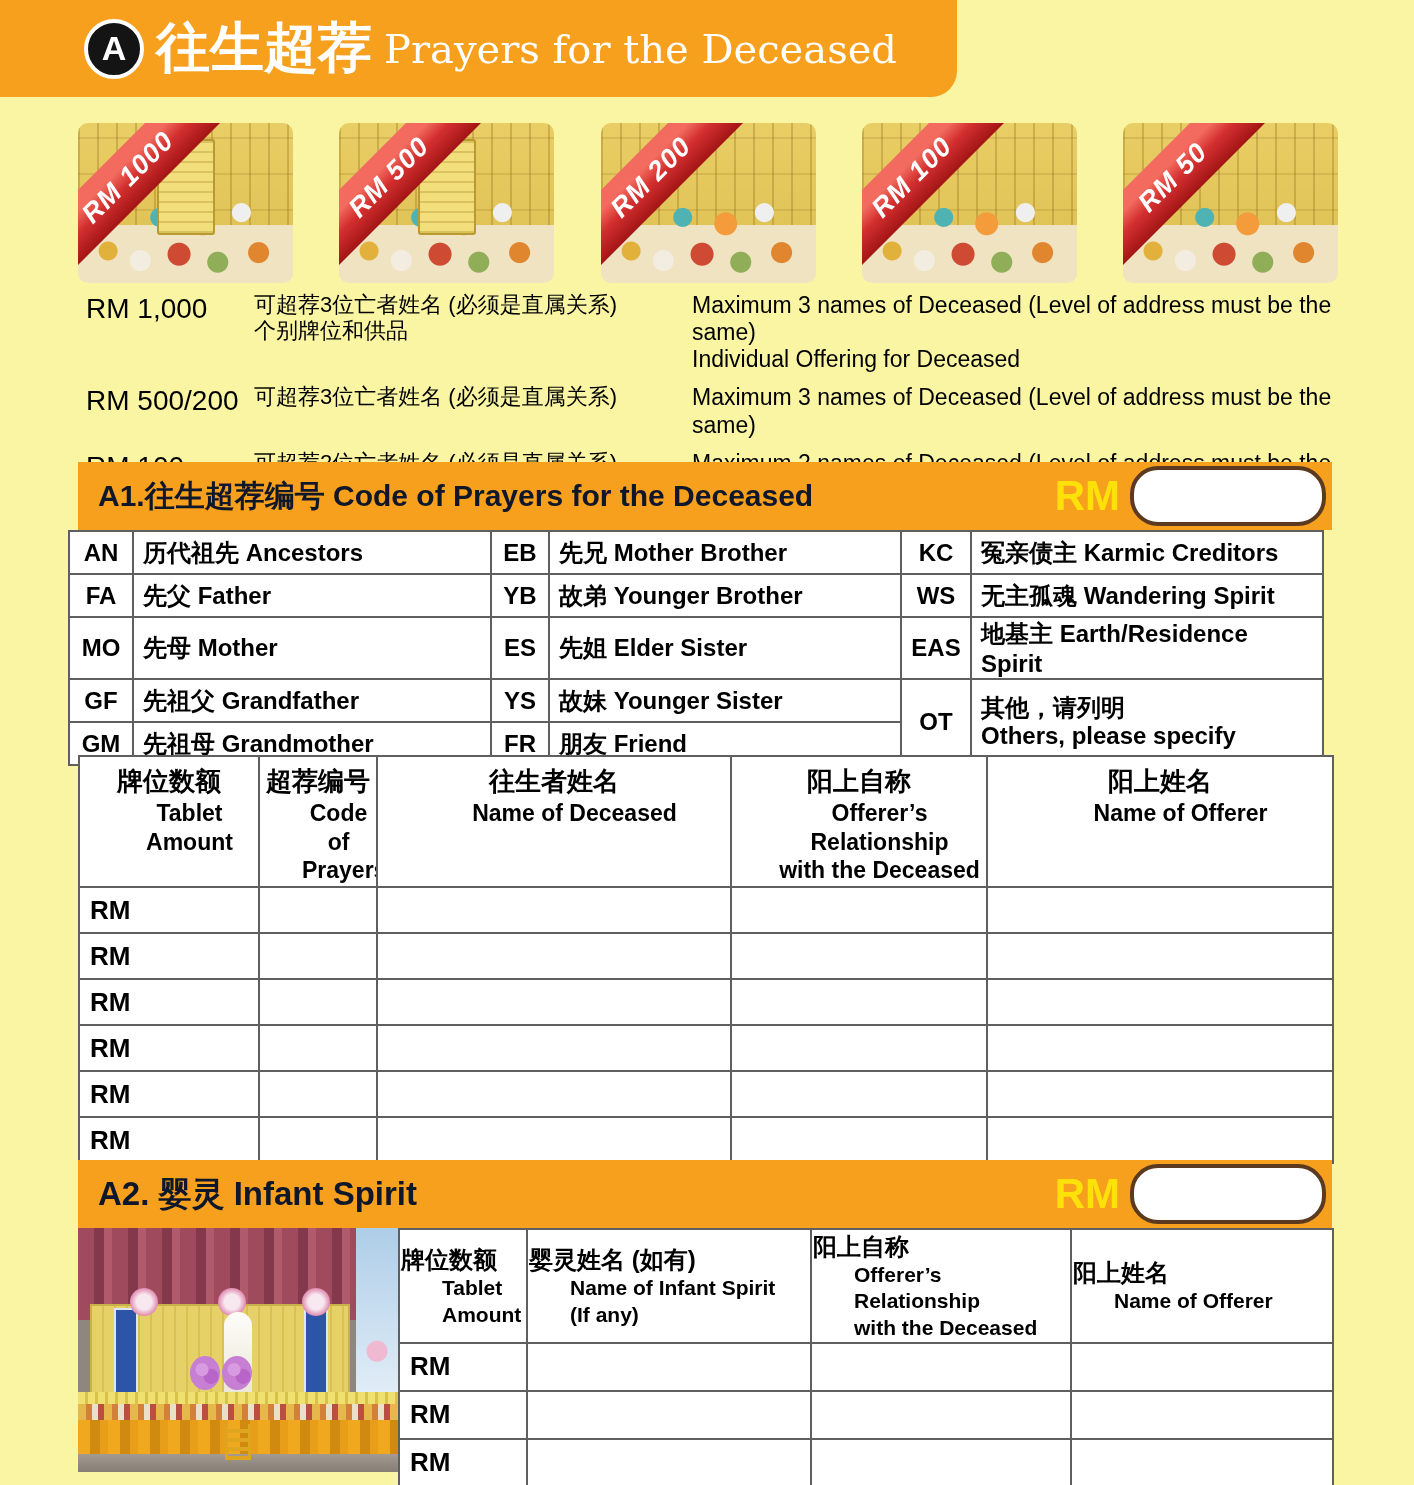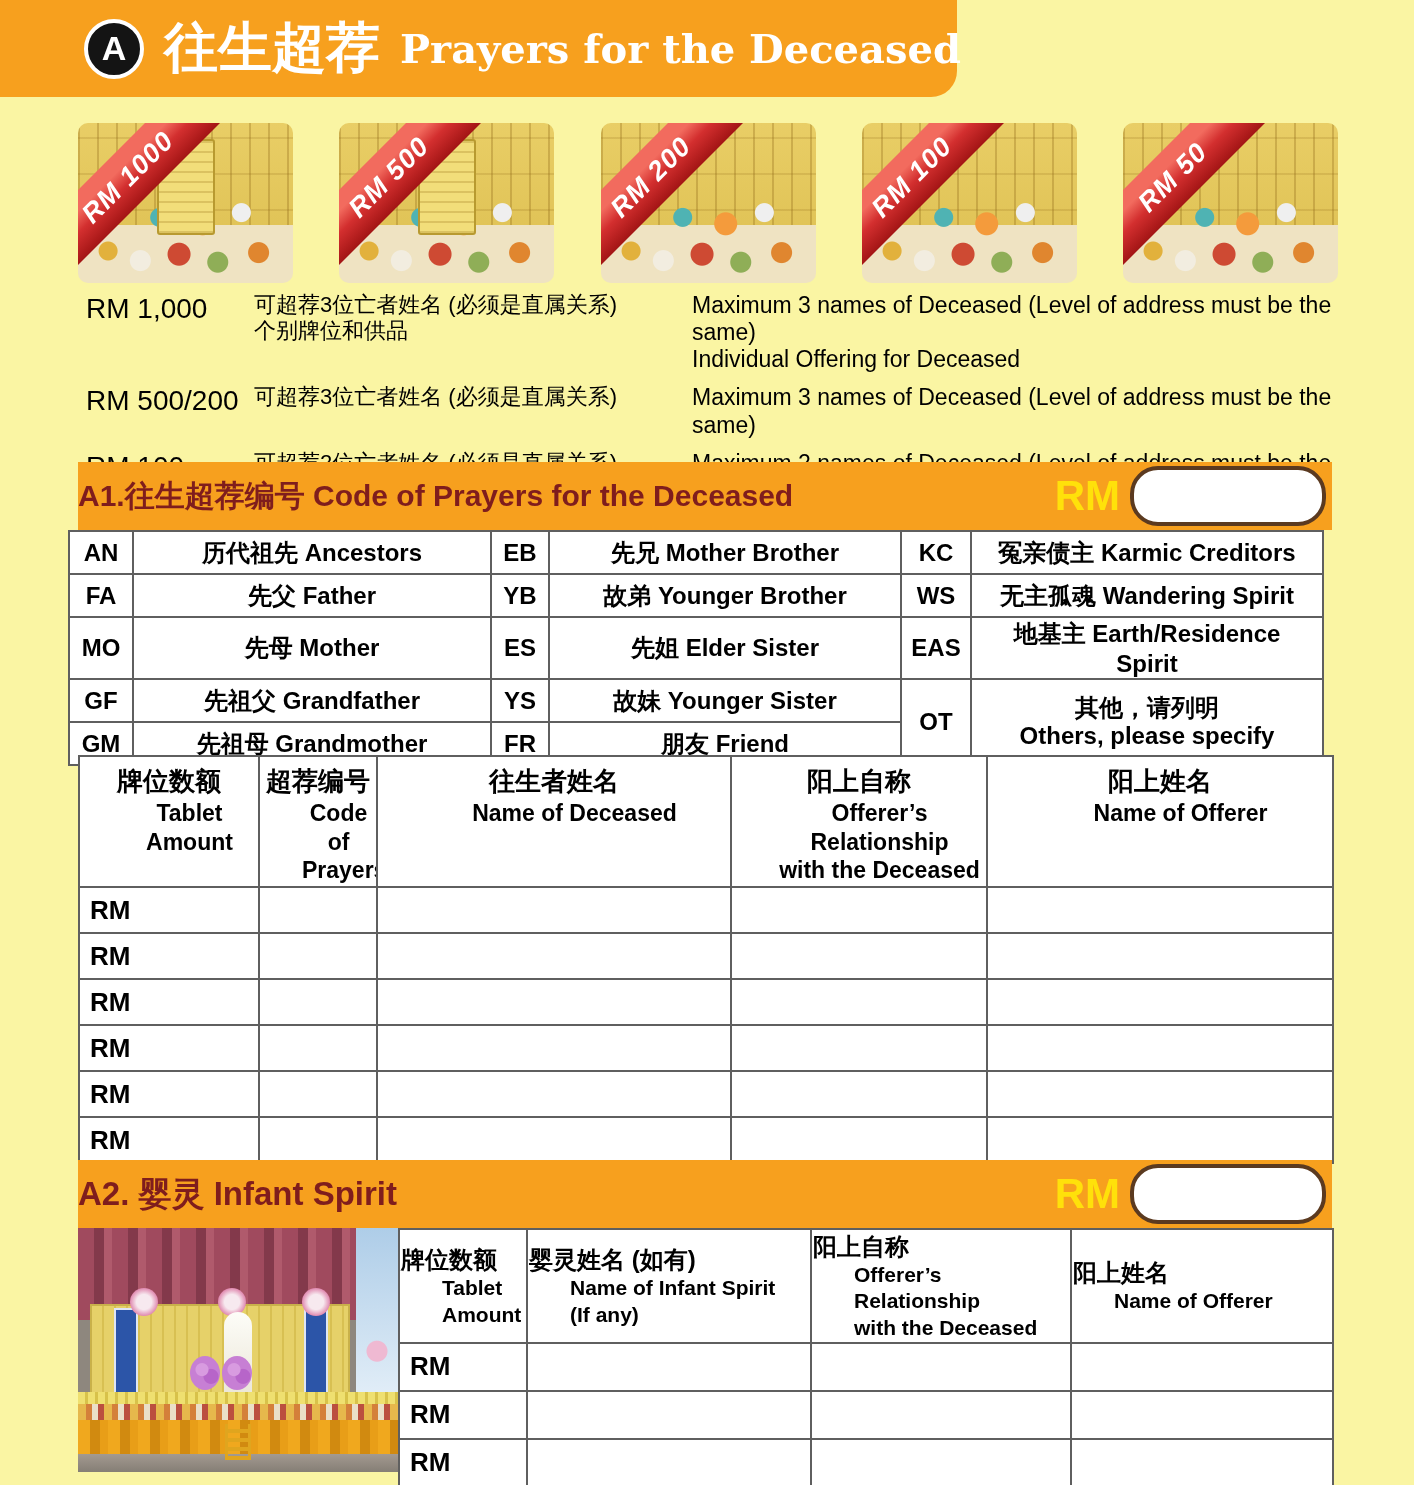--- a/index.html
+++ b/index.html
@@ -5,22 +5,22 @@
   html,body{margin:0;padding:0;}
   body{font-family:"Liberation Sans",sans-serif;}
   .page{position:relative;width:1414px;height:1485px;background:#FAF5A3;overflow:hidden;}
 
   
   .banner{position:absolute;left:0;top:0;width:957px;height:97px;background:#F7A01E;
           border-radius:0 0 26px 0;display:flex;align-items:center;}
   .badge{width:52px;height:52px;border-radius:50%;background:#141414;border:4px solid #fff;
          color:#fff;font-weight:bold;font-size:34px;display:flex;align-items:center;justify-content:center;
          margin-left:84px;flex:0 0 auto;}
-  .title-zh{font-family:"DejaVu Serif",serif;font-weight:bold;font-size:54px;color:#fff;margin-left:20px;white-space:nowrap;}
-  .title-en{font-family:"DejaVu Serif",serif;font-weight:bold;font-size:40px;color:#fff;margin-left:20px;white-space:nowrap;}
+  .title-zh{font-family:"DejaVu Serif",serif;font-weight:bold;font-size:54px;color:#fff;margin-left:12px;white-space:nowrap;}
+  .title-en{font-family:"DejaVu Serif",serif;font-weight:normal;font-size:40px;color:#fff;margin-left:12px;white-space:nowrap;}
 
   
   .photos{position:absolute;left:78px;top:123px;width:1260px;display:flex;justify-content:space-between;}
   .photo{position:relative;width:215px;height:160px;border-radius:10px;overflow:hidden;flex:0 0 auto;
     background:
       radial-gradient(circle at 14% 80%, #E2B13C 0 9px, rgba(0,0,0,0) 10px),
       radial-gradient(circle at 29% 86%, #F2EDE0 0 10px, rgba(0,0,0,0) 11px),
       radial-gradient(circle at 47% 82%, #CE4A33 0 11px, rgba(0,0,0,0) 12px),
       radial-gradient(circle at 65% 87%, #8FAE57 0 10px, rgba(0,0,0,0) 11px),
       radial-gradient(circle at 84% 81%, #E0862F 0 10px, rgba(0,0,0,0) 11px),
@@ -42,32 +42,32 @@
   .pricing{position:absolute;left:86px;top:292px;width:1248px;}
   .price-row{display:flex;align-items:flex-start;line-height:1.18;}
   .price-row+.price-row{margin-top:11px;}
   .p-label{width:168px;font-size:28px;font-weight:normal;flex:0 0 auto;}
   .p-zh{width:438px;font-size:22px;flex:0 0 auto;}
   .p-en{flex:1;font-size:23px;}
 
   
   .sec-bar{position:absolute;left:78px;width:1254px;height:68px;background:#F7A01E;
            display:flex;align-items:center;}
-  .sec-title{color:#7f1d1d;font-weight:bold;font-size:30px;margin-left:0;white-space:nowrap;}
+  .sec-title{color:#0f172a;font-weight:bold;font-size:30px;margin-left:20px;white-space:nowrap;}
   .sec-title.big{font-size:33px;}
   .sec-sub{color:#fff;font-weight:bold;font-size:19px;line-height:1.3;margin-left:20px;}
   .rm-group{margin-left:auto;display:flex;align-items:center;margin-right:6px;}
   .rm-label{color:#FFE10A;font-weight:bold;font-size:42px;margin-right:10px;}
   .rm-box{width:188px;height:52px;background:#fff;border:4px solid #5B3A20;border-radius:28px;}
 
   
   table{border-collapse:collapse;table-layout:fixed;}
   td{border:2px solid #5f5f5f;background:#fff;font-weight:bold;overflow:hidden;}
   .code-table{position:absolute;left:68px;top:530px;width:1254px;}
-  .code-table td{height:41px;font-size:24px;padding:0 16px;text-align:center;}
+  .code-table td{height:41px;font-size:24px;padding:0 9px;}
   .code-table td.code{text-align:center;padding:0 2px;}
   .code-table td.lbl div{line-height:1.15;}
   .entry-table{position:absolute;left:78px;top:755px;width:1254px;}
   .entry-table td.hd{vertical-align:top;text-align:center;padding-top:8px;height:94px;}
   .hd .zh{font-size:26px;line-height:1.3;}
   .hd .en{font-size:23px;line-height:1.25;margin-left:41px;}
   .entry-table td.cell{height:42px;font-size:26px;padding-left:10px;vertical-align:middle;}
   .a2-table{position:absolute;left:398px;top:1228px;width:934px;}
   .a2-table td.hd{height:88px;}
   .a2-table td.cell{height:44px;font-size:26px;padding-left:10px;vertical-align:middle;}

